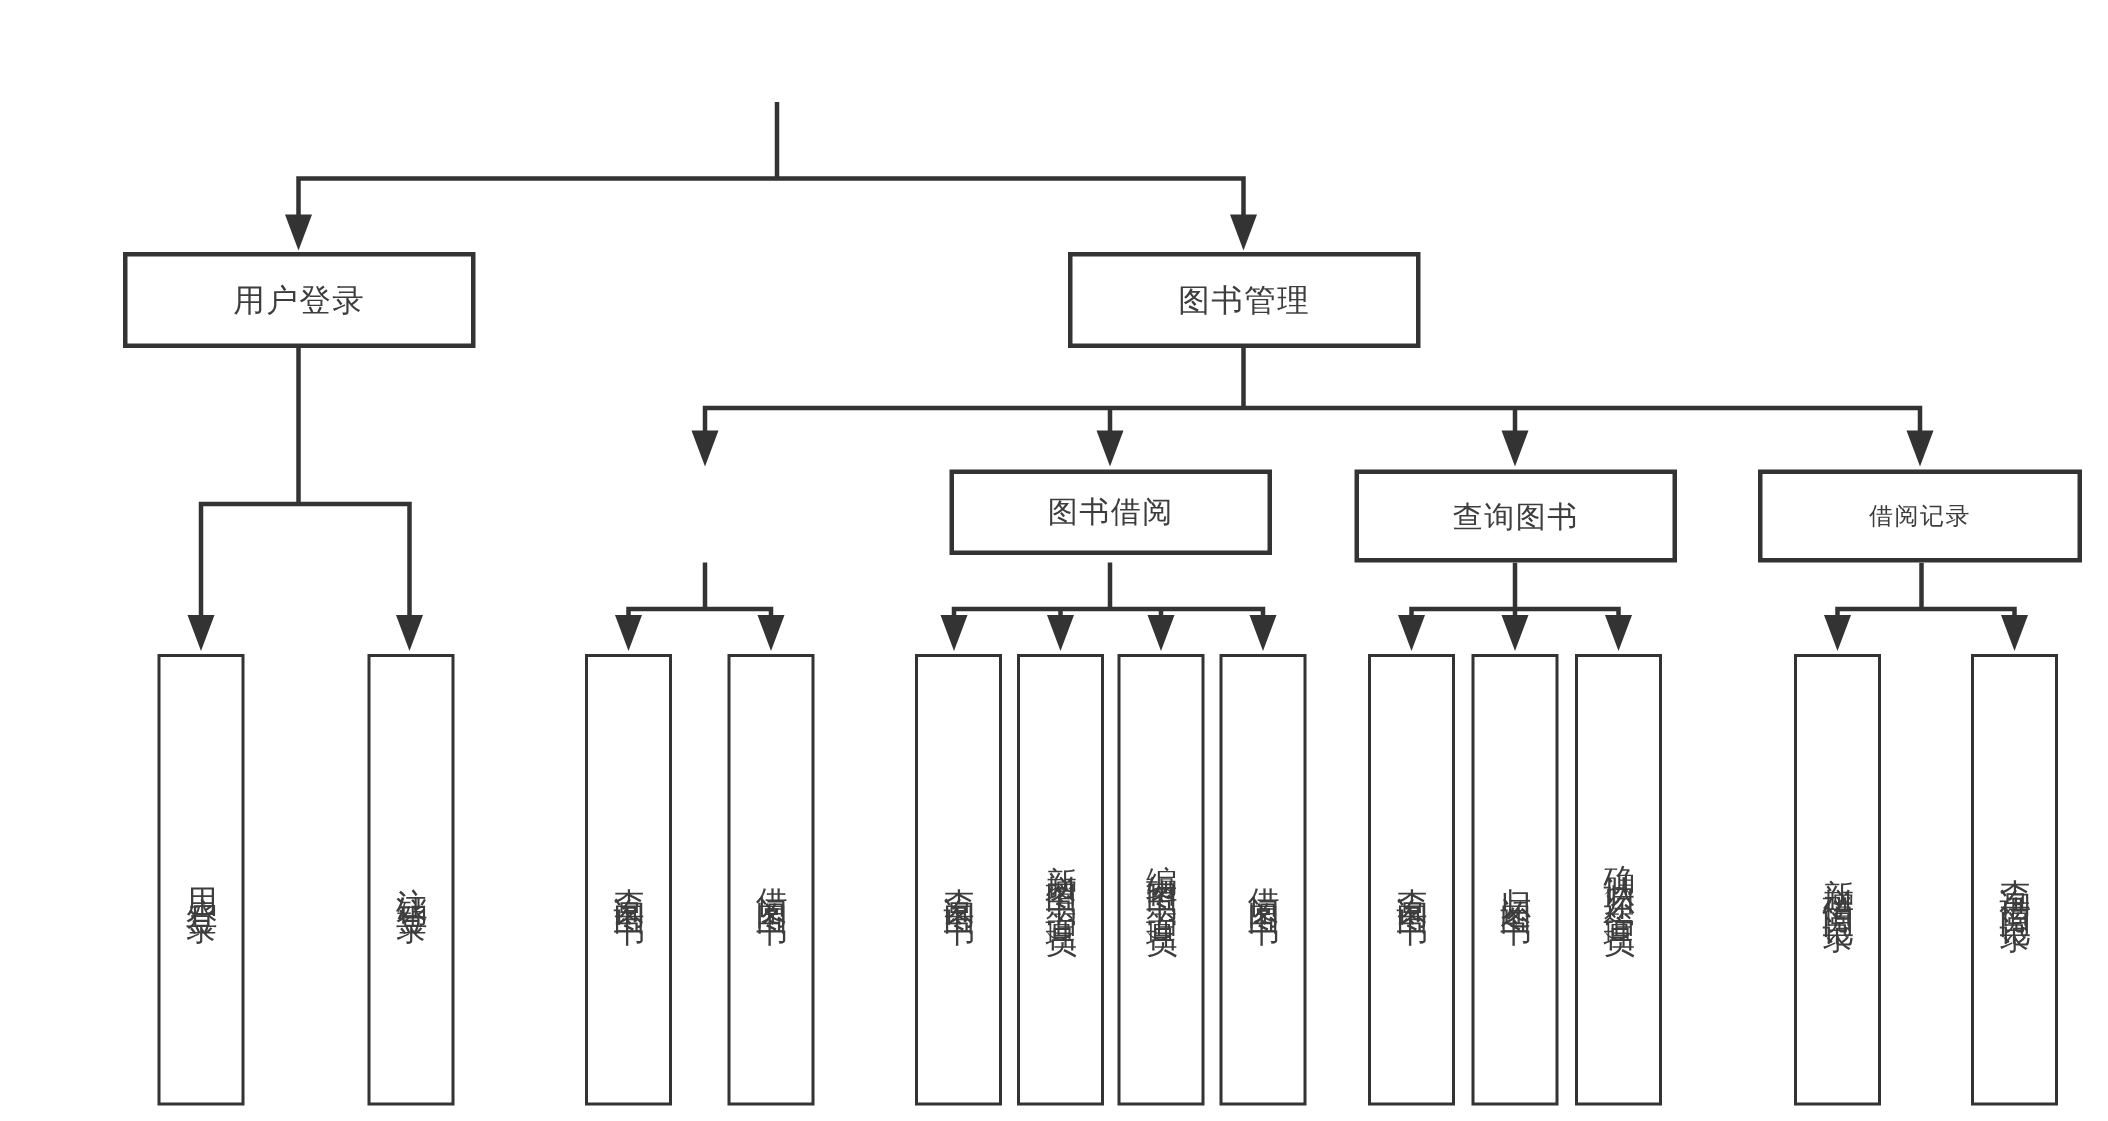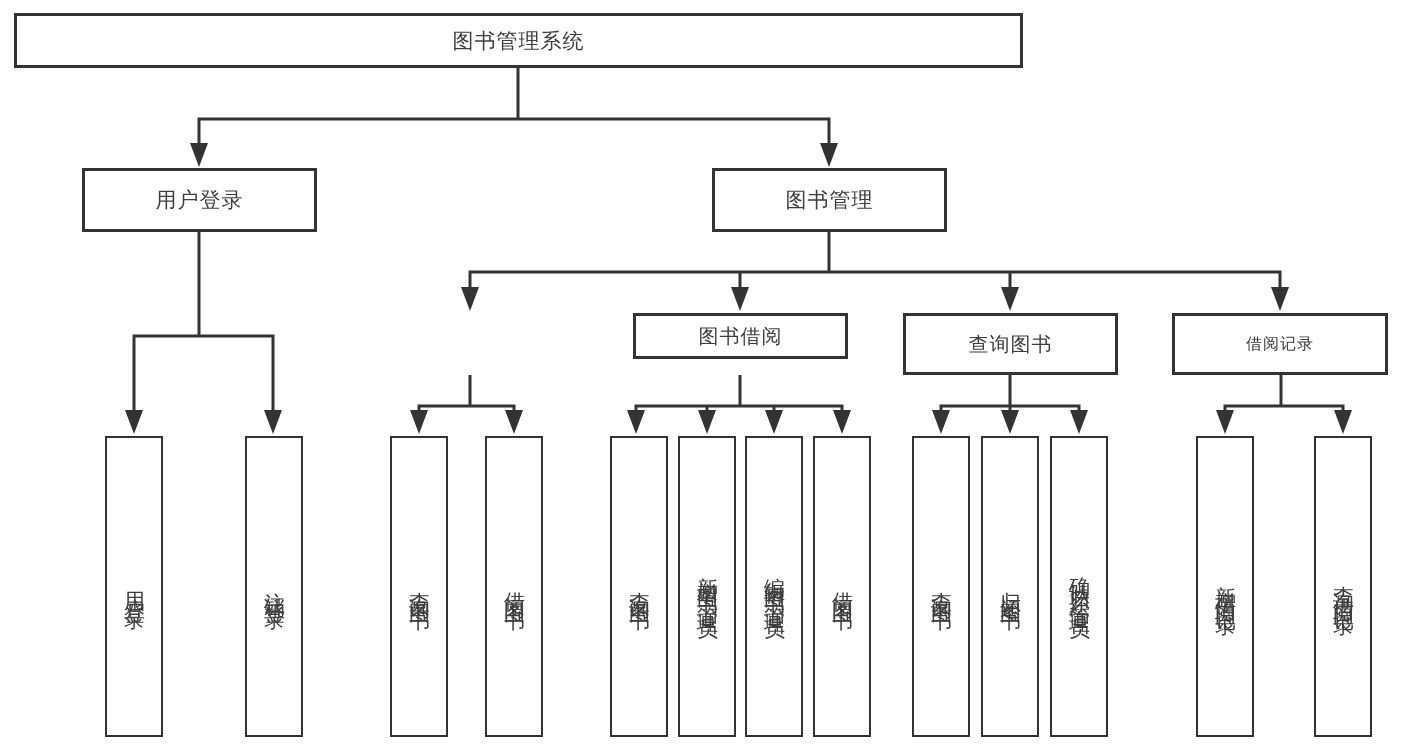--- a/index.html
+++ b/index.html
@@ -85,26 +85,25 @@
       <polygon points="765,410 783,410 774,434"></polygon>
       <polygon points="833,410 851,410 842,434"></polygon>
       <polygon points="932,410 950,410 941,434"></polygon>
       <polygon points="1001,410 1019,410 1010,434"></polygon>
       <polygon points="1070,410 1088,410 1079,434"></polygon>
       <polygon points="1216,410 1234,410 1225,434"></polygon>
       <polygon points="1334,410 1352,410 1343,434"></polygon>
     </g>
   </svg>
 
-  <div class="node h-node" style="left:14px; top:13px; width:1009px; height:55px;">图书管理系统</div>
 
   <div class="node h-node" style="left:82px; top:168px; width:235px; height:64px;">用户登录</div>
   <div class="node h-node" style="left:712px; top:168px; width:235px; height:64px;">图书管理</div>
 
-  <div class="node h-node" style="left:633px; top:313px; width:215px; height:46px; font-size:20px;">图书借阅</div>
+  <div class="node h-node" style="left:633px; top:313px; width:215px; height:57px; font-size:20px;">图书借阅</div>
   <div class="node h-node" style="left:903px; top:313px; width:215px; height:62px; font-size:20px;">查询图书</div>
   <div class="node h-node" style="left:1172px; top:313px; width:216px; height:62px; font-size:16px;">借阅记录</div>
 
   <div class="node v-node" style="left:105px; top:436px; width:58px; height:301px;">
     <span class="vtext">用户登录</span>
   </div>
   <div class="node v-node" style="left:245px; top:436px; width:58px; height:301px;">
     <span class="vtext">注销登录</span>
   </div>
 

